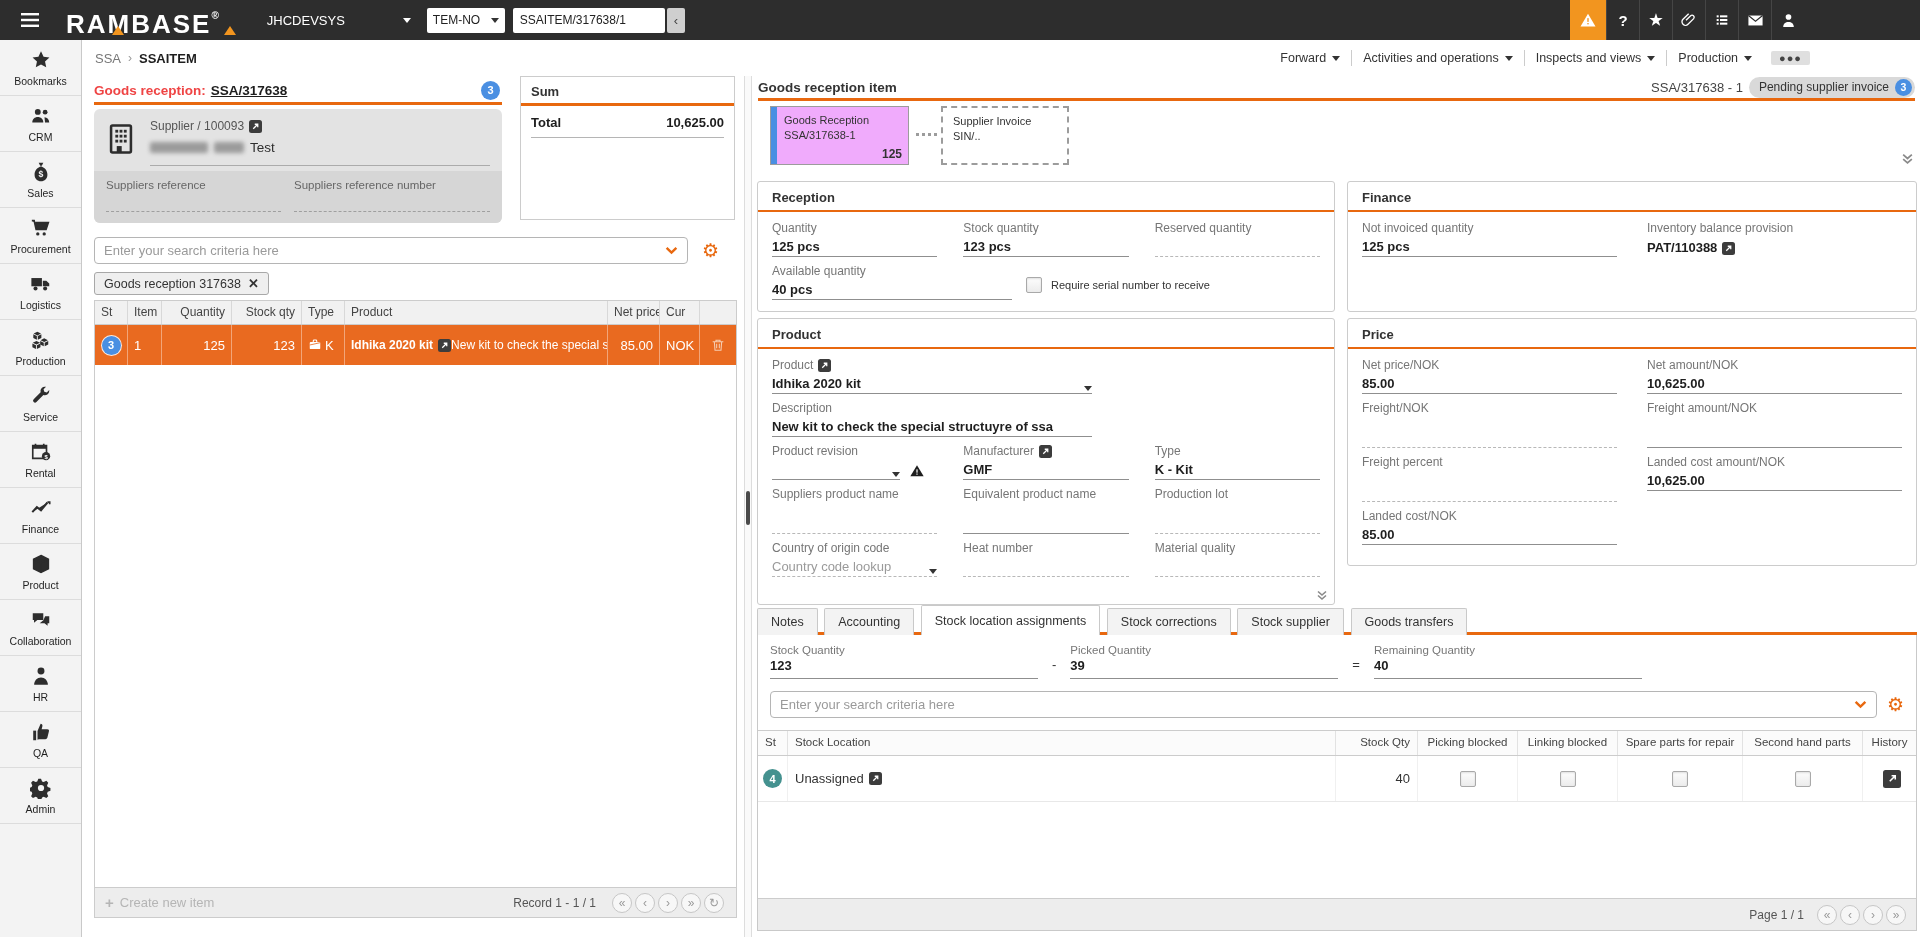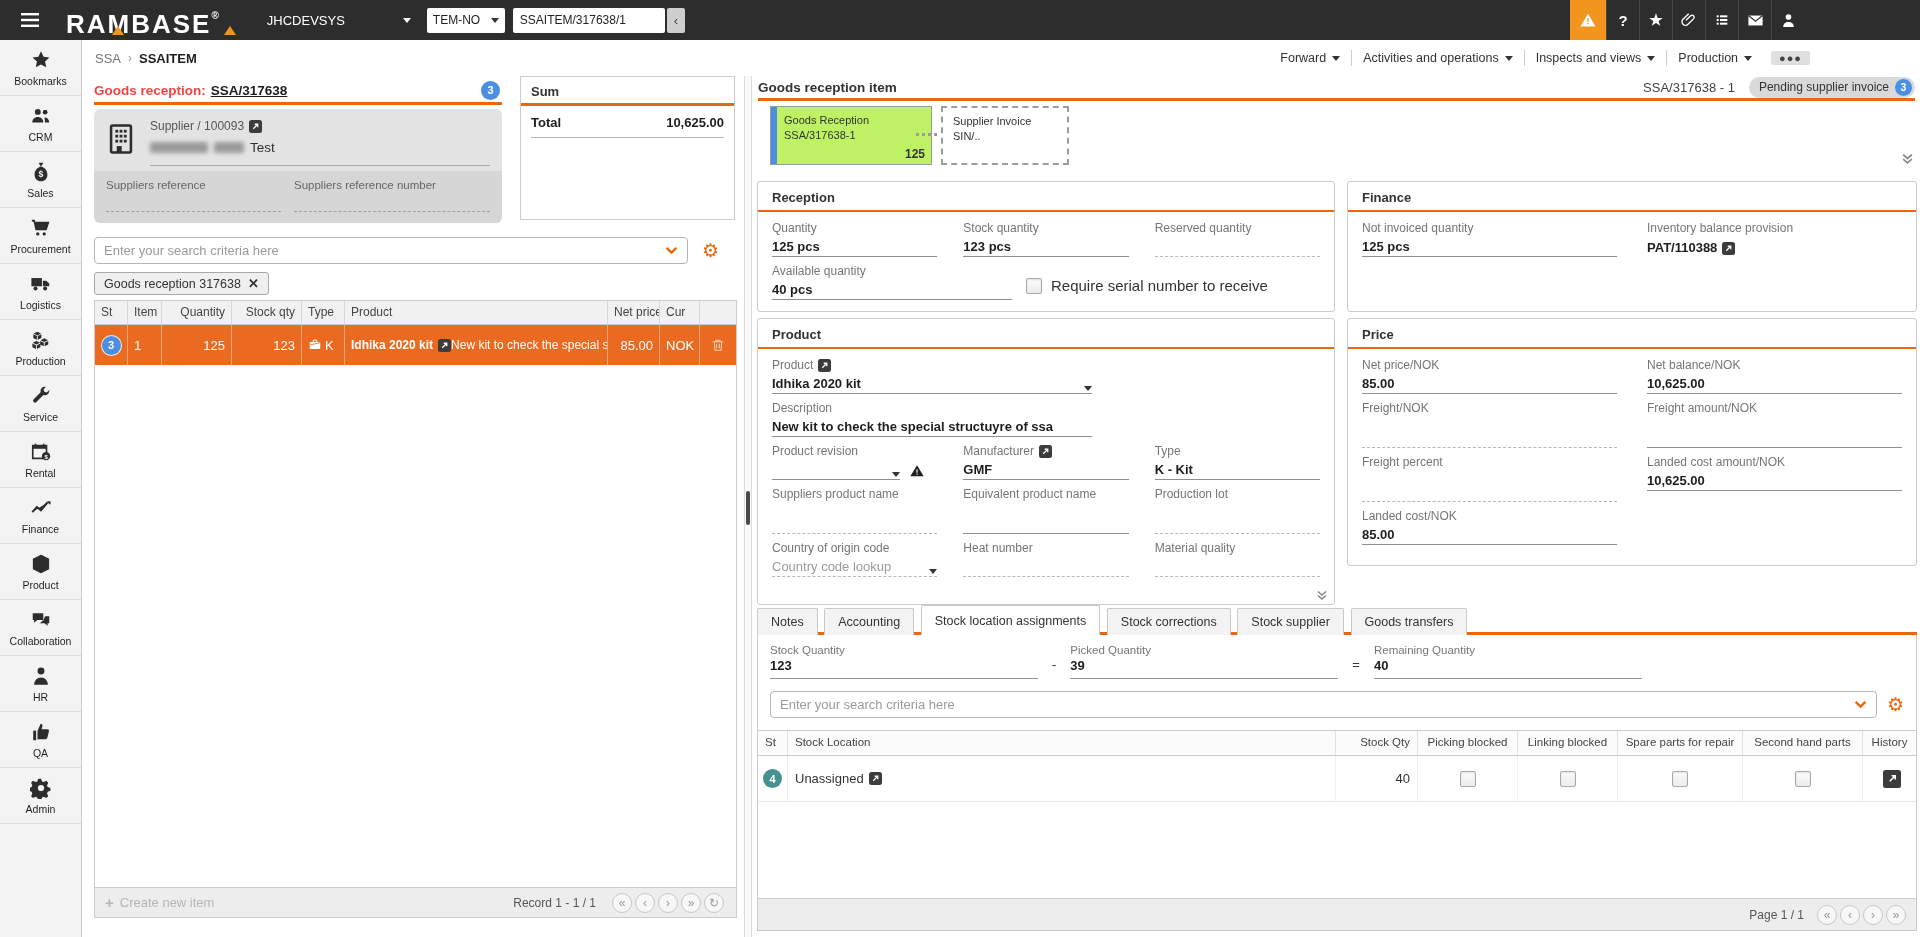--- a/index.html
+++ b/index.html
@@ -102,27 +102,27 @@
   .pgset { display:flex; gap:3px; margin-right:2px; }
 
   
   .splitter { position:absolute; left:744px; top:76px; width:8px; height:861px; background:#fafafa; border-left:1px solid #ddd; border-right:1px solid #ddd; cursor:col-resize; }
   .split-handle { position:absolute; left:1px; top:415px; width:4px; height:34px; background:#4a4a4a; border-radius:2px; }
 
   
   .rightpane { position:absolute; left:752px; top:76px; width:1168px; height:861px; background:#fff; }
   .rp-header { position:absolute; left:6px; top:0; right:5px; height:25px; border-bottom:3px solid #e8680f; display:flex; align-items:center; }
   .rp-title { font-size:13.5px; font-weight:600; color:#333; }
-  .rp-ref { margin-left:auto; font-size:13px; color:#444; margin-right:14px; }
+  .rp-ref { margin-left:auto; font-size:13px; color:#444; margin-right:6px; }
   .pill { background:#d9d9d9; border-radius:11px; height:21px; display:flex; align-items:center; gap:6px; padding:0 3px 0 10px; font-size:12px; color:#333; }
   .pill .badge { width:17px; height:17px; font-size:10.5px; }
   .dblchev { color:#8a8a8a; }
   .rp-chev-top { position:absolute; right:6px; top:76px; }
 
-  .flowcard1 { position:absolute; left:18px; top:30px; width:162px; height:59px; background:#bef264; border:1px solid #9c9c9c; }
+  .flowcard1 { position:absolute; left:18px; top:30px; width:139px; height:59px; background:#f0abfc; border:1px solid #9c9c9c; }
   .fc-bluebar { position:absolute; left:0; top:0; bottom:0; width:6px; background:#4a8fe2; }
   .fc-body { position:absolute; left:13px; top:6px; right:4px; font-size:11px; color:#333; line-height:15px; }
   .fc-qty { position:absolute; right:6px; bottom:3px; font-size:12px; font-weight:bold; color:#333; }
   .flowconn { position:absolute; left:164px; top:57px; width:22px; display:flex; gap:3px; }
   .flowconn i { width:3px; height:3px; background:#9c9c9c; display:block; }
   .flowcard2 { position:absolute; left:189px; top:30px; width:128px; height:59px; background:#fff; border:2px dashed #9c9c9c; }
   .flowcard2 .fc-body { left:10px; }
 
   .panel { position:absolute; background:#fff; border:1px solid #ccc; border-radius:3px; }
   .ph { border-bottom:2px solid #e8680f; padding:8px 14px 5px; font-weight:bold; font-size:13px; color:#333; }
@@ -135,21 +135,21 @@
   .f .val.noline { border-bottom:none; }
   .f.gap .val { min-height:31px; }
   .val.between { justify-content:space-between; }
   .val .phtext { color:#9a9a9a; font-weight:normal; }
   .panel-reception { left:5px; top:105px; width:578px; height:131px; }
   .panel-finance { left:595px; top:105px; width:570px; height:131px; }
   .panel-product { left:5px; top:242px; width:578px; height:287px; overflow:hidden; }
   .panel-price { left:595px; top:242px; width:570px; height:248px; }
   .recep-row2 { display:flex; align-items:flex-start; }
   .recep-row2 .f { width:240px; }
-  .chkwrap { display:flex; align-items:center; gap:9px; margin-left:14px; padding-top:20px; font-size:15px; color:#333; }
+  .chkwrap { display:flex; align-items:center; gap:9px; margin-left:14px; padding-top:20px; font-size:11px; color:#333; }
   .w320 { width:320px; }
   .prod-chev-bot { position:absolute; right:6px; bottom:3px; }
   .warn-ic { margin:0 0 1px 9px; }
 
   
   .tabsbox { position:absolute; left:5px; top:529px; width:1160px; height:326px; }
   .tabs { position:relative; height:30px; white-space:nowrap; }
   .tabs .oline { position:absolute; left:0; right:0; bottom:0; height:3px; background:#e8680f; }
   .tab { display:inline-block; vertical-align:bottom; height:27px; line-height:26px; padding:0 13px; font-size:12.5px; color:#333; background:#f3f3f3; border:1px solid #c9c9c9; border-bottom:none; margin-right:3px; border-radius:2px 2px 0 0; cursor:pointer; position:relative; }
   .tab.active { height:30px; line-height:30px; background:#fff; z-index:2; }
@@ -741,21 +741,21 @@
 
   <div class="panel panel-price">
     <div class="ph">Price</div>
     <div class="pbody">
       <div class="grid2">
         <div class="f">
           <div class="lbl">Net price/NOK</div>
           <div class="val">85.00</div>
         </div>
         <div class="f">
-          <div class="lbl">Net balance/NOK</div>
+          <div class="lbl">Net amount/NOK</div>
           <div class="val">10,625.00</div>
         </div>
         <div class="f gap">
           <div class="lbl">Freight/NOK</div>
           <div class="val dash"></div>
         </div>
         <div class="f gap">
           <div class="lbl">Freight amount/NOK</div>
           <div class="val"></div>
         </div>

